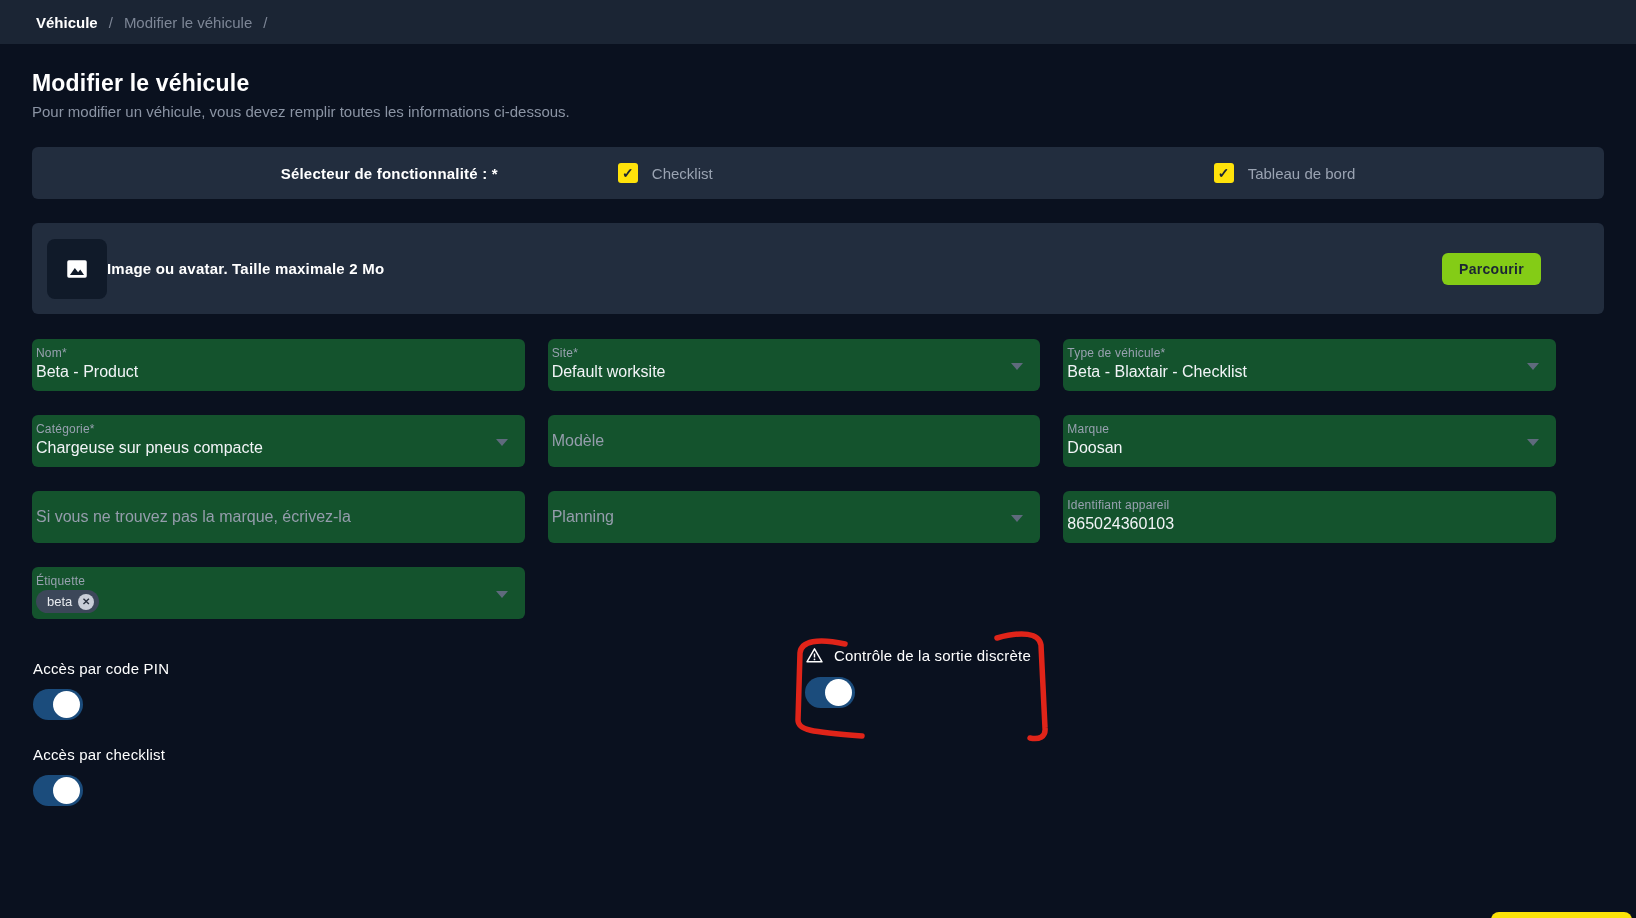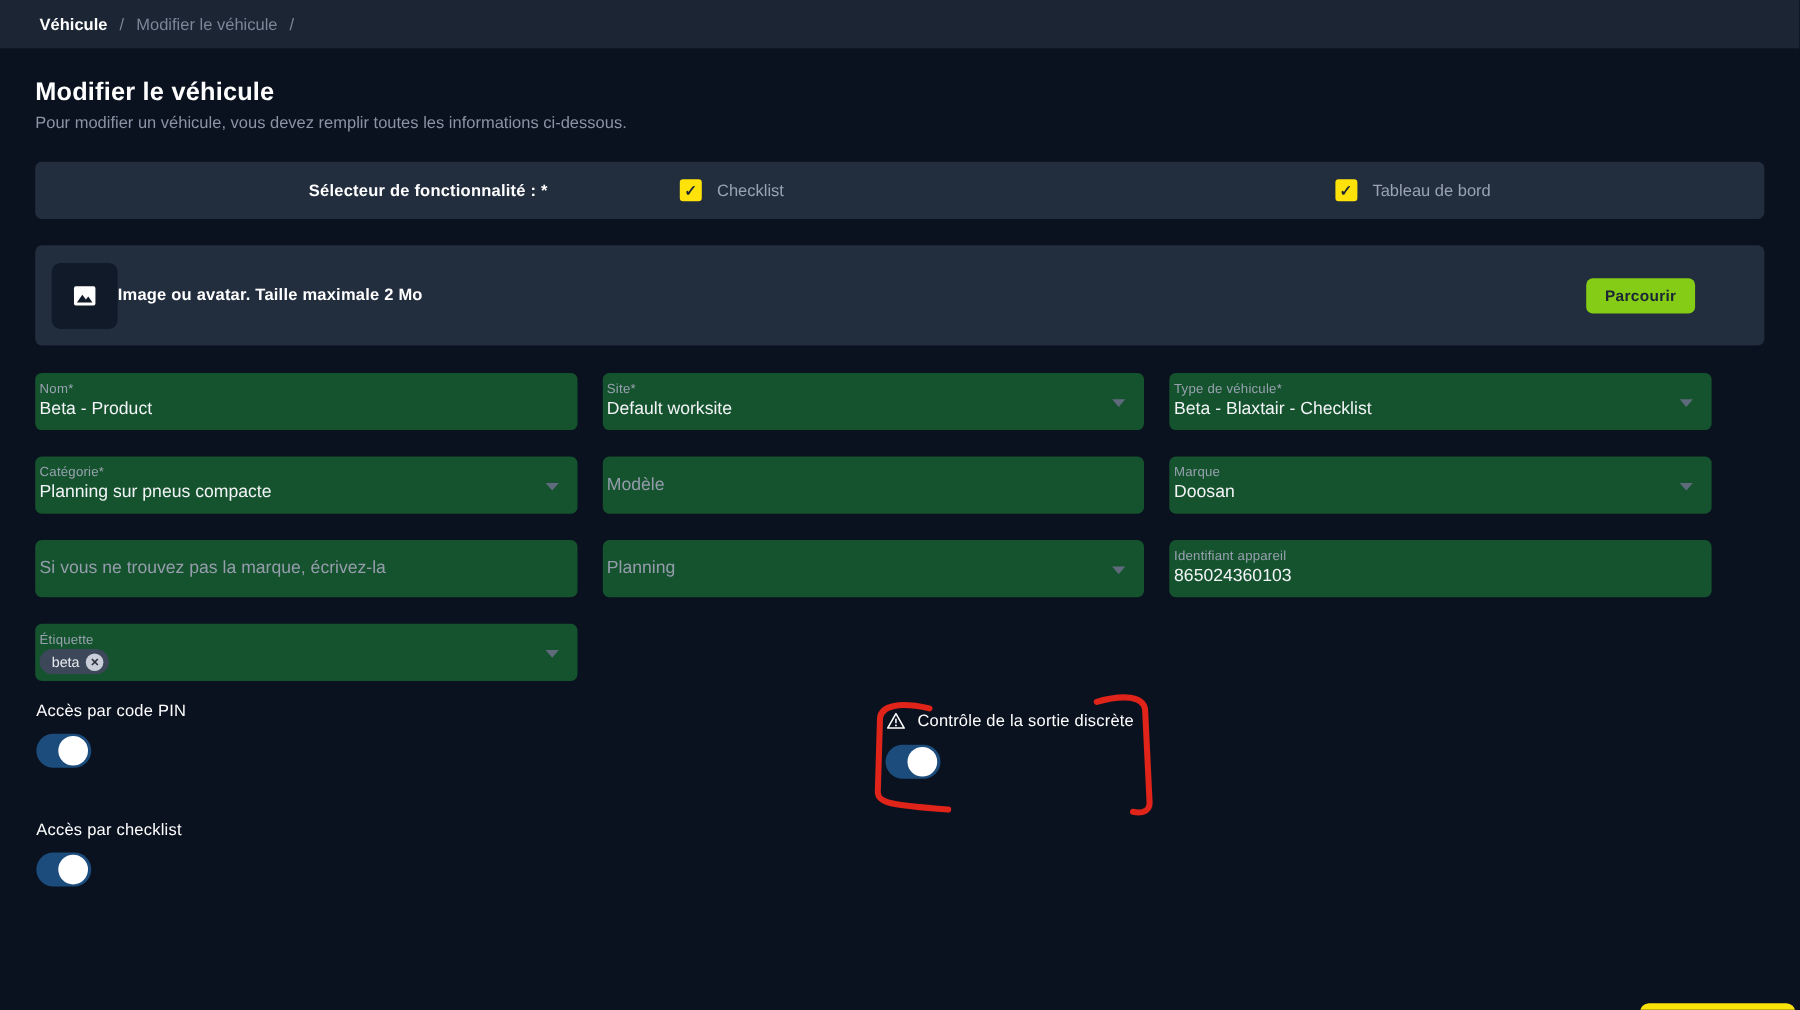--- a/index.html
+++ b/index.html
@@ -92,21 +92,21 @@
   .toggle-group { position:absolute; }
   .tg-label { font-size:15px; letter-spacing:.2px; display:flex; align-items:center; gap:10px; }
   .toggle {
     width:50px; height:31px; border-radius:16px; background:#1b4c7c;
     position:relative; margin-top:12px; cursor:pointer;
   }
   .toggle .knob {
     position:absolute; top:2px; right:3px;
     width:27px; height:27px; border-radius:50%; background:#fff;
   }
-  .tg-pin { left:1px; top:2px; }
+  .tg-pin { left:1px; top:24px; }
   .tg-sortie { left:773px; top:10px; }
   .tg-checklist { left:1px; top:110px; }
   .annotation-svg { position:absolute; left:0; top:0; pointer-events:none; overflow:visible; }
   
   .bottom-btn {
     position:absolute; left:1491px; top:912px;
     width:141px; height:34px; border-radius:8px; background:#fbe209;
     border:none; cursor:pointer;
   }
 </style>
@@ -160,21 +160,21 @@
       <span class="arrow"></span>
     </div>
     <div class="field select">
       <div class="flabel">Type de véhicule*</div>
       <div class="fvalue">Beta - Blaxtair - Checklist</div>
       <span class="arrow"></span>
     </div>
 
     <div class="field select">
       <div class="flabel">Catégorie*</div>
-      <div class="fvalue">Planning sur pneus compacte</div>
+      <div class="fvalue">Chargeuse sur pneus compacte</div>
       <span class="arrow"></span>
     </div>
     <div class="field placeholder-only">
       <div class="fplaceholder">Modèle</div>
     </div>
     <div class="field select">
       <div class="flabel">Marque</div>
       <div class="fvalue">Doosan</div>
       <span class="arrow"></span>
     </div>

